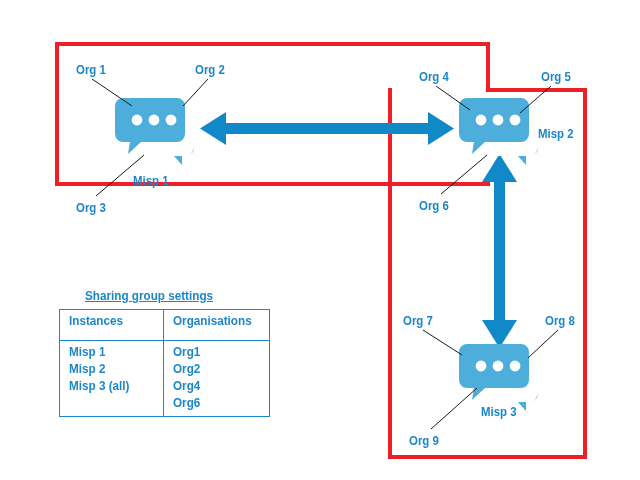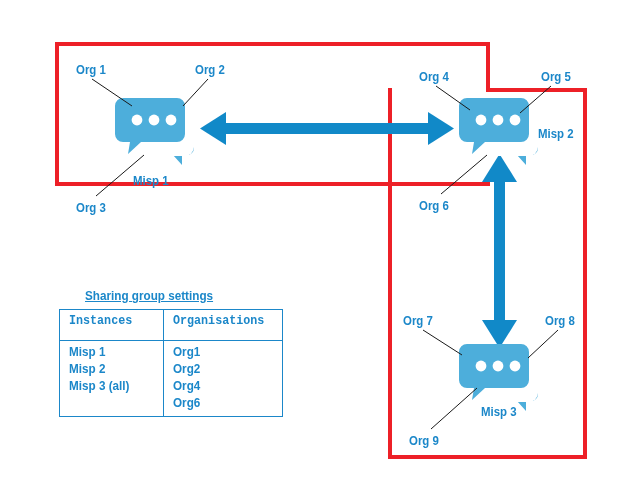--- a/index.html
+++ b/index.html
@@ -105,21 +105,21 @@
     border: 1.5px solid #1B87C9;
     color: #1B87C9;
     font-family: "Liberation Sans", sans-serif;
     font-weight: bold;
     font-size: 13px;
     text-align: left;
     padding: 2px 8px 2px 9px;
     vertical-align: top;
     white-space: nowrap;
   }
-  table.sg th { padding-top: 3px; padding-bottom: 12px; font-family: Liberation Mono, monospace; }
+  table.sg th { padding-top: 3px; padding-bottom: 12px; }
   table.sg td { padding-top: 2px; padding-bottom: 5px; }
   .cell-line { display: block; line-height: 17px; transform: scaleX(0.9); transform-origin: left center; }
   .hdr-line { display: block; transform: scaleX(0.9); transform-origin: left center; }
   .col-a { width: 86px; }
   .col-b { width: 88px; }
 </style>
 </head>
 <body>
 
 <div id="canvas">

